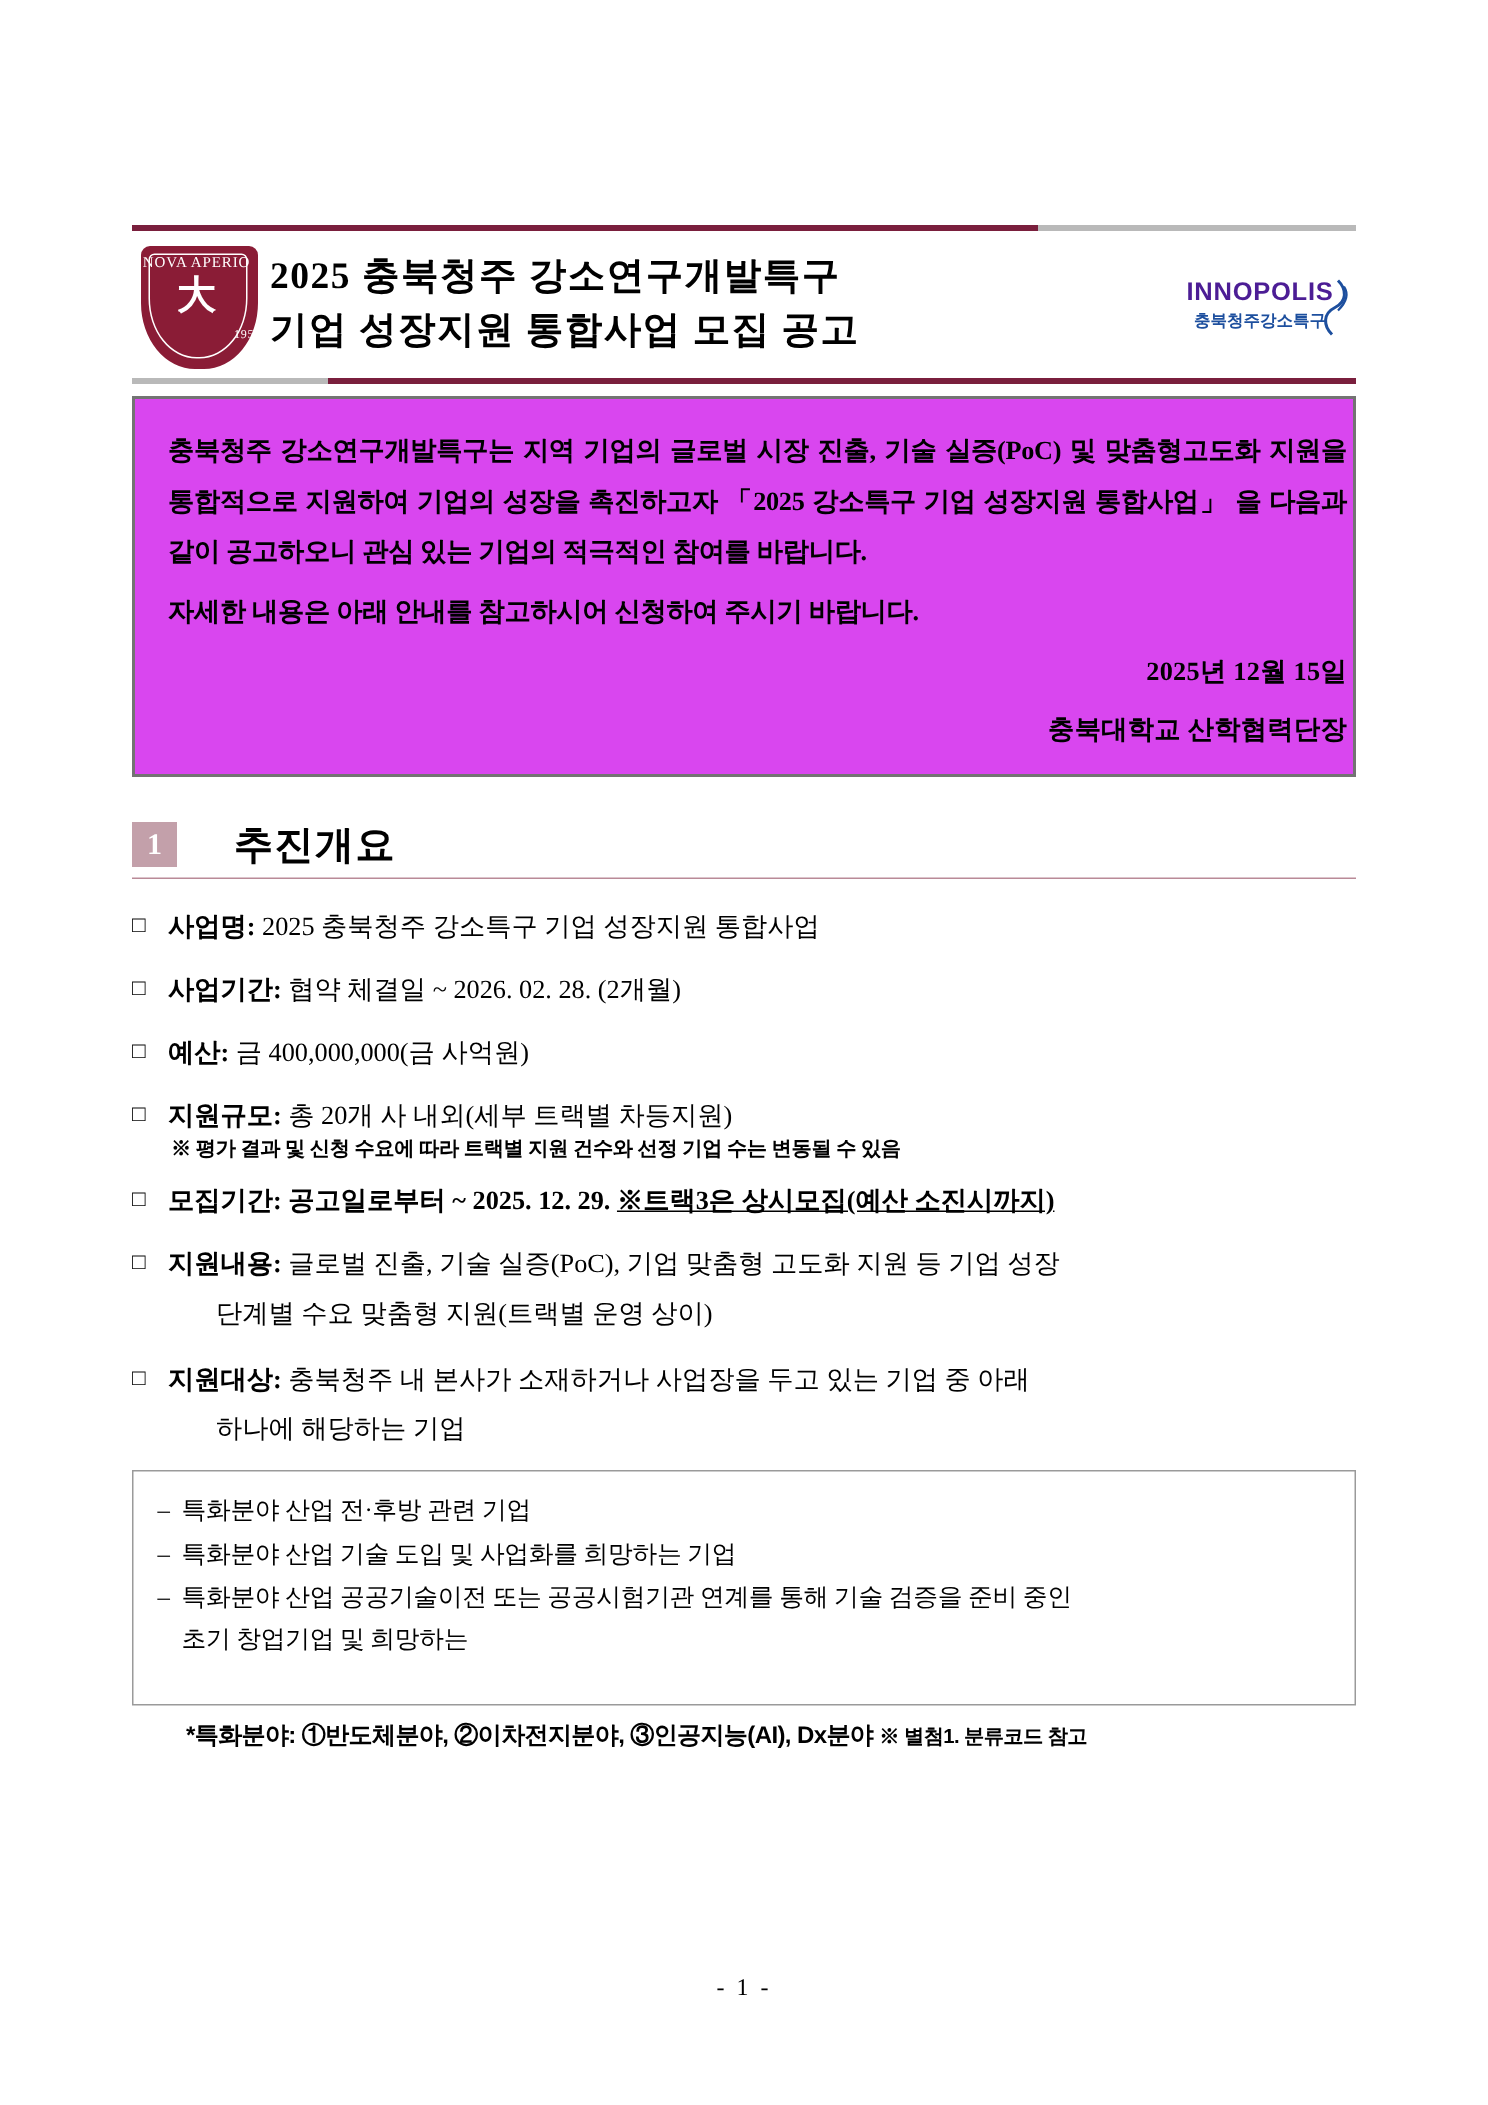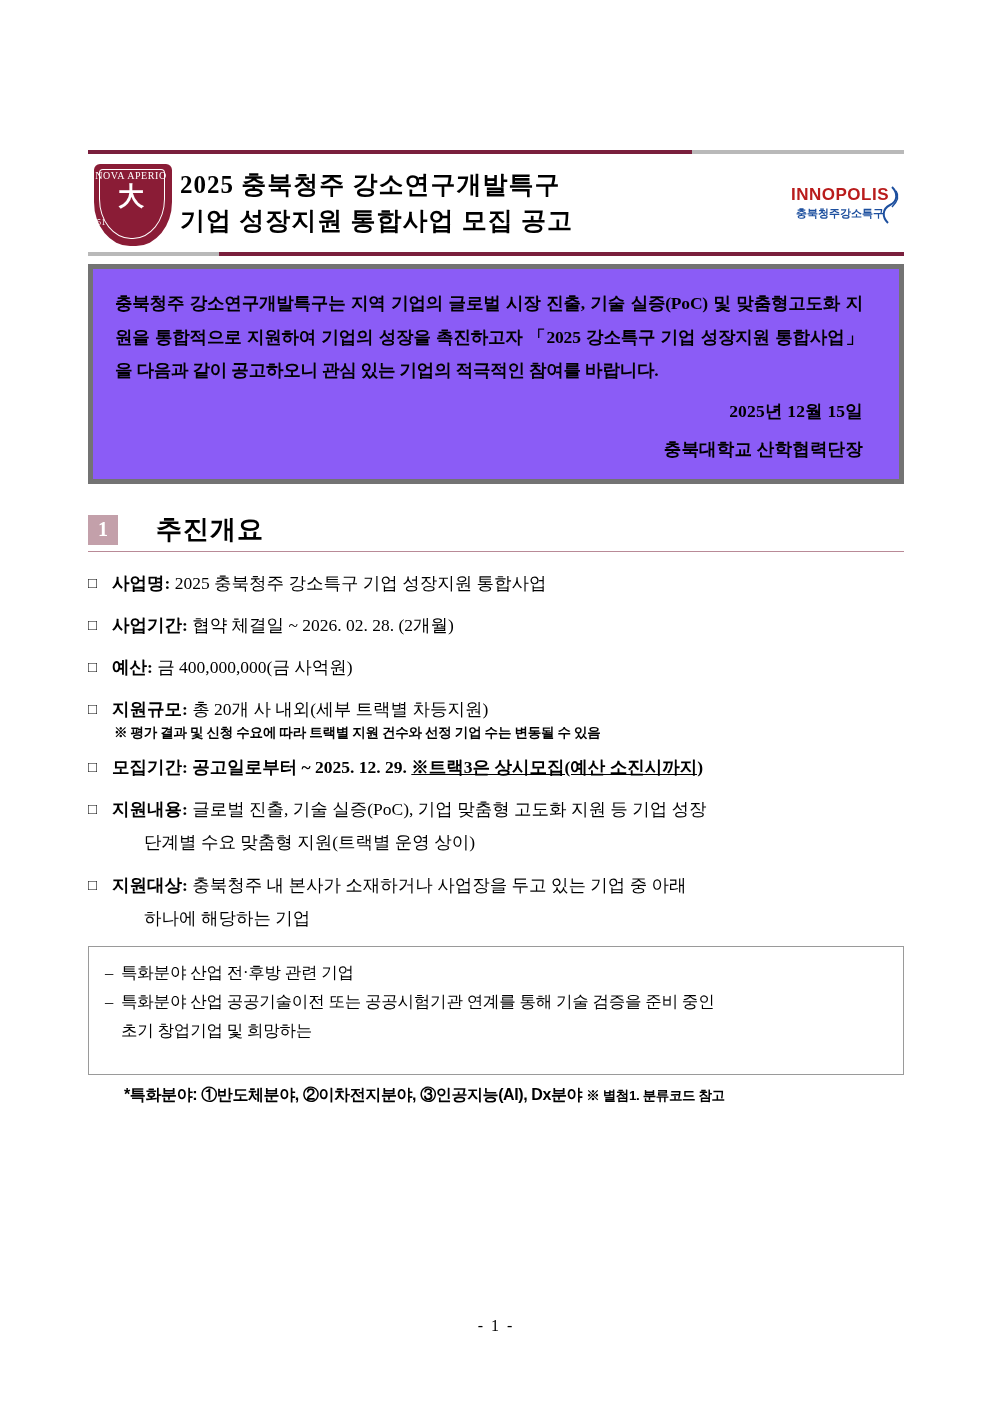--- a/index.html
+++ b/index.html
@@ -95,21 +95,21 @@
     font-size: 26px;
     font-weight: bold;
     line-height: 1;
     font-family: "Liberation Serif", serif;
   }
   .crest-year {
     position: absolute;
     top: 58px;
     left: 0;
     width: 86px;
-    text-align: left;
+    text-align: right;
     color: #ffffff;
     font-size: 8px;
     letter-spacing: 0.5px;
   }
   .title-wrap {
     flex: 1 1 auto;
     text-align: left;
     padding: 0 6px;
   }
   .title-line {
@@ -119,21 +119,21 @@
     line-height: 1.45;
     font-family: "Liberation Serif", serif;
   }
   .innopolis {
     width: 128px;
     flex: 0 0 auto;
     text-align: center;
     position: relative;
   }
   .inno-main {
-    color: #b91c1c;
+    color: #4c1d95;
     font-size: 17px;
     font-weight: bold;
     letter-spacing: 0.5px;
     font-family: "Liberation Sans", sans-serif;
   }
   .inno-sub {
     color: #1d4f9e;
     font-size: 11px;
     font-weight: bold;
     margin-top: 1px;
@@ -143,23 +143,23 @@
     position: absolute;
     right: 2px;
     top: 0px;
     width: 24px;
     height: 40px;
   }
 
   
   .intro-box {
     margin-top: 8px;
-    border: 5px solid #737373;
-    background: #8b5cf6;
-    padding: 18px 36px 14px 22px;
+    border: 2px solid #737373;
+    background: #d946ef;
+    padding: 18px 4px 14px 22px;
   }
   .intro-p {
     font-size: 17.5px;
     line-height: 1.92;
     text-align: justify;
     text-justify: inter-ideograph;
     font-weight: bold;
     letter-spacing: -0.2px;
   }
   .intro-p2 {
@@ -322,20 +322,21 @@
     </div>
 
   </div>
 
   <div class="header-rules">
     <div class="rule-bottom"></div>
   </div>
 
   <div class="intro-box">
     <div class="intro-p">충북청주 강소연구개발특구는 지역 기업의 글로벌 시장 진출, 기술 실증(PoC) 및 맞춤형고도화 지원을 통합적으로 지원하여 기업의 성장을 촉진하고자 「2025 강소특구 기업 성장지원 통합사업」 을 다음과 같이 공고하오니 관심 있는 기업의 적극적인 참여를 바랍니다.</div>
+    <div class="intro-p2">자세한 내용은 아래 안내를 참고하시어 신청하여 주시기 바랍니다.</div>
     <div class="intro-sign">2025년  12월  15일</div>
     <div class="intro-sign">충북대학교  산학협력단장</div>
   </div>
 
   <div class="section-head">
     <div class="sec-num">1</div>
     <div class="sec-title">추진개요</div>
   </div>
 
   <div class="items">
@@ -383,20 +384,23 @@
       <span>하나에 해당하는 기업</span>
     </div>
 
   </div>
 
   <div class="target-box">
     <div class="t-line">
       <span class="dash">–</span><span>특화분야 산업 전·후방 관련 기업</span>
     </div>
     <div class="t-line">
+      <span class="dash">–</span><span>특화분야 산업 기술 도입 및 사업화를 희망하는 기업</span>
+    </div>
+    <div class="t-line">
       <span class="dash">–</span><span>특화분야 산업 공공기술이전 또는 공공시험기관 연계를 통해 기술 검증을 준비 중인</span>
     </div>
     <div class="t-line t-cont">초기 창업기업 및 희망하는</div>
   </div>
 
   <div class="footnote">
     <span>*특화분야: ①반도체분야, ②이차전지분야, ③인공지능(AI), Dx분야 </span><span class="small">※ 별첨1. 분류코드 참고</span>
   </div>
 
   <div class="page-num">- 1 -</div>

